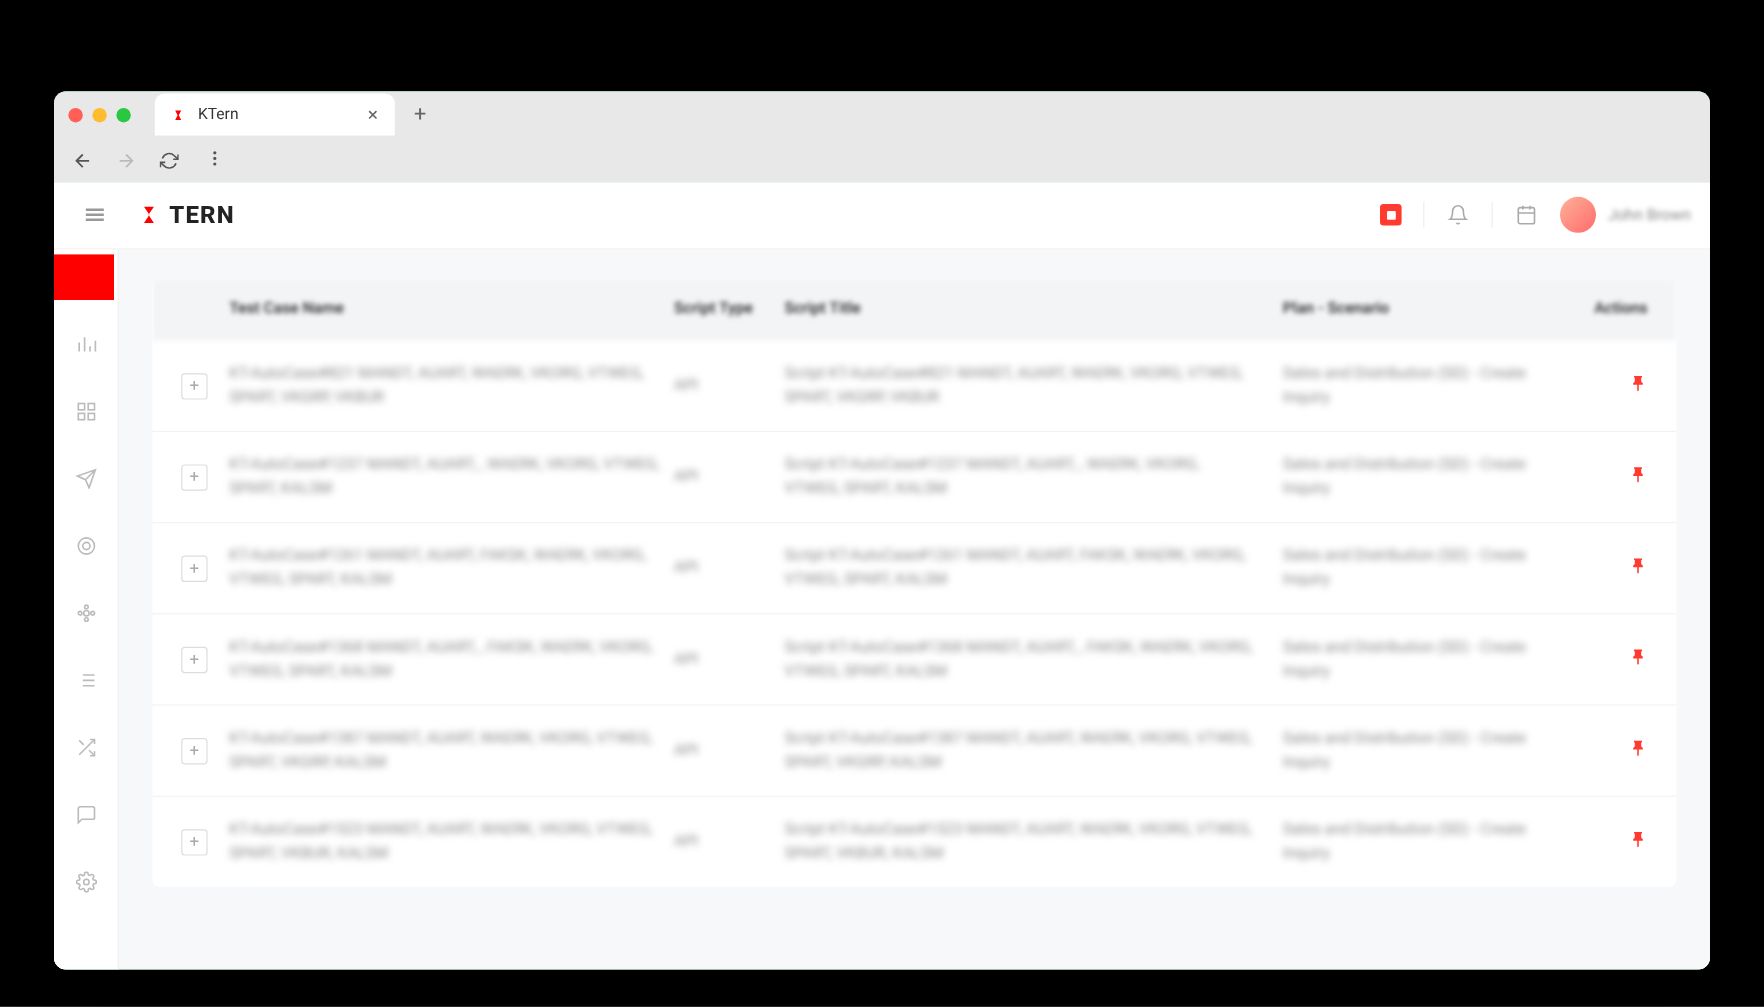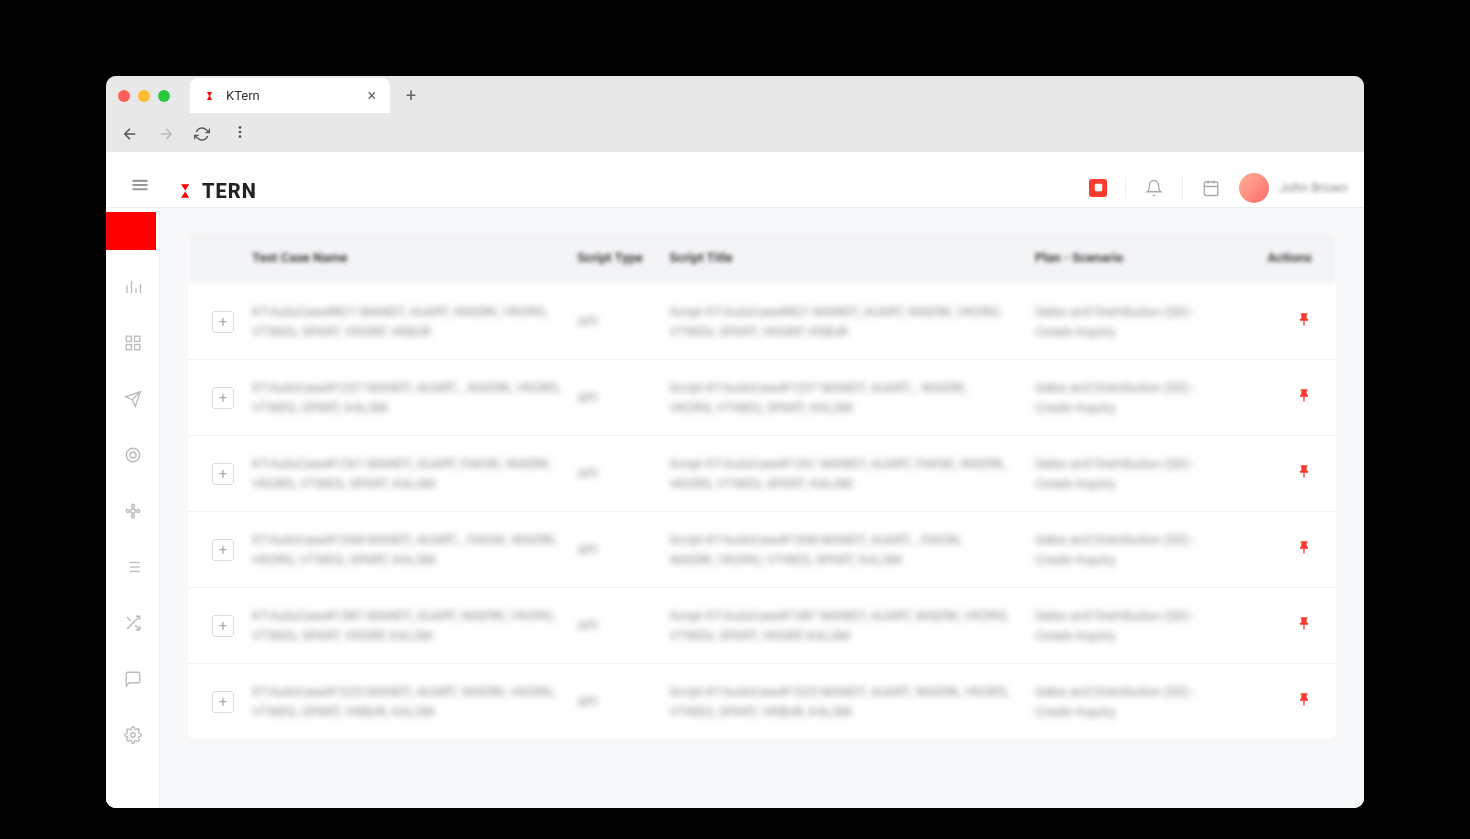--- a/index.html
+++ b/index.html
@@ -1,37 +1,37 @@
 <!DOCTYPE html>
 <html><head>
 <meta charset="utf-8">
 <style>
 * { margin: 0; padding: 0; box-sizing: border-box; font-family: -apple-system, BlinkMacSystemFont, "Segoe UI", Roboto, sans-serif; }
 body { background: #000; display: flex; align-items: center; justify-content: center; min-height: 100vh; padding: 30px; }
-.browser-window { width: 1258px; background: #86efac; border-radius: 10px; overflow: hidden; box-shadow: 0 30px 80px rgba(0,0,0,0.6); margin-top: 44px; }
+.browser-window { width: 1380px; background: #86efac; border-radius: 10px; overflow: hidden; box-shadow: 0 30px 80px rgba(0,0,0,0.6); margin-top: 44px; }
 .browser-chrome { background: #e8e8e8; }
 .tab-bar { display: flex; align-items: center; height: 40px; padding: 0 12px; gap: 8px; }
 .traffic-lights { display: flex; gap: 8px; margin-right: 12px; }
 .traffic-light { width: 12px; height: 12px; border-radius: 50%; }
 .tl-red { background: #ff5f57; }
 .tl-yellow { background: #febc2e; }
 .tl-green { background: #28c840; }
 .tab { background: #fff; border-radius: 8px 8px 0 0; padding: 8px 14px; display: flex; align-items: center; gap: 8px; font-size: 13px; color: #333; min-width: 200px; }
 .tab-favicon { width: 14px; height: 14px; display: flex; align-items: center; justify-content: center; }
 .tab-favicon svg { width: 12px; height: 12px; }
 .tab-close { margin-left: auto; color: #666; font-size: 16px; cursor: pointer; }
 .new-tab { color: #666; font-size: 18px; padding: 0 8px; cursor: pointer; }
 .address-bar-row { display: flex; align-items: center; padding: 6px 12px; gap: 12px; background: #e8e8e8; }
 .nav-btn { width: 24px; height: 24px; display: flex; align-items: center; justify-content: center; color: #555; cursor: pointer; }
 .nav-btn.disabled { color: #bbb; }
 .address-bar { flex: 1; background: #f5f5f5; border-radius: 20px; padding: 6px 14px; display: flex; align-items: center; gap: 10px; font-size: 14px; color: #333; }
 .lock-icon { color: #555; }
 .more-btn { color: #555; cursor: pointer; padding: 0 6px; }
 .app { background: #fff; }
-.topbar { display: flex; align-items: flex-end; height: 56px; border-bottom: 1px solid #eee; padding: 4px 16px; }
+.topbar { display: flex; align-items: center; height: 56px; border-bottom: 1px solid #eee; padding: 16px 16px; }
 .hamburger { width: 36px; height: 36px; display: flex; align-items: center; justify-content: center; color: #999; cursor: pointer; margin-right: 20px; }
 .logo { display: flex; align-items: center; gap: 6px; font-weight: 800; font-size: 20px; letter-spacing: 1px; color: #222; }
 .logo-mark { width: 18px; height: 18px; }
 .topbar-right { margin-left: auto; display: flex; align-items: center; gap: 18px; }
 .topbar-icon { width: 20px; height: 20px; color: #aaa; cursor: pointer; display: flex; align-items: center; justify-content: center; }
 .topbar-icon.badge { background: #ff3b30; color: #fff; border-radius: 3px; width: 18px; height: 18px; font-size: 10px; }
 .divider-v { width: 1px; height: 22px; background: #eee; }
 .user { display: flex; align-items: center; gap: 10px; cursor: pointer; }
 .avatar { width: 30px; height: 30px; border-radius: 50%; background: linear-gradient(135deg,#ffb199,#ff6b6b); }
 .username { font-size: 13px; color: #888; filter: blur(2px); }

